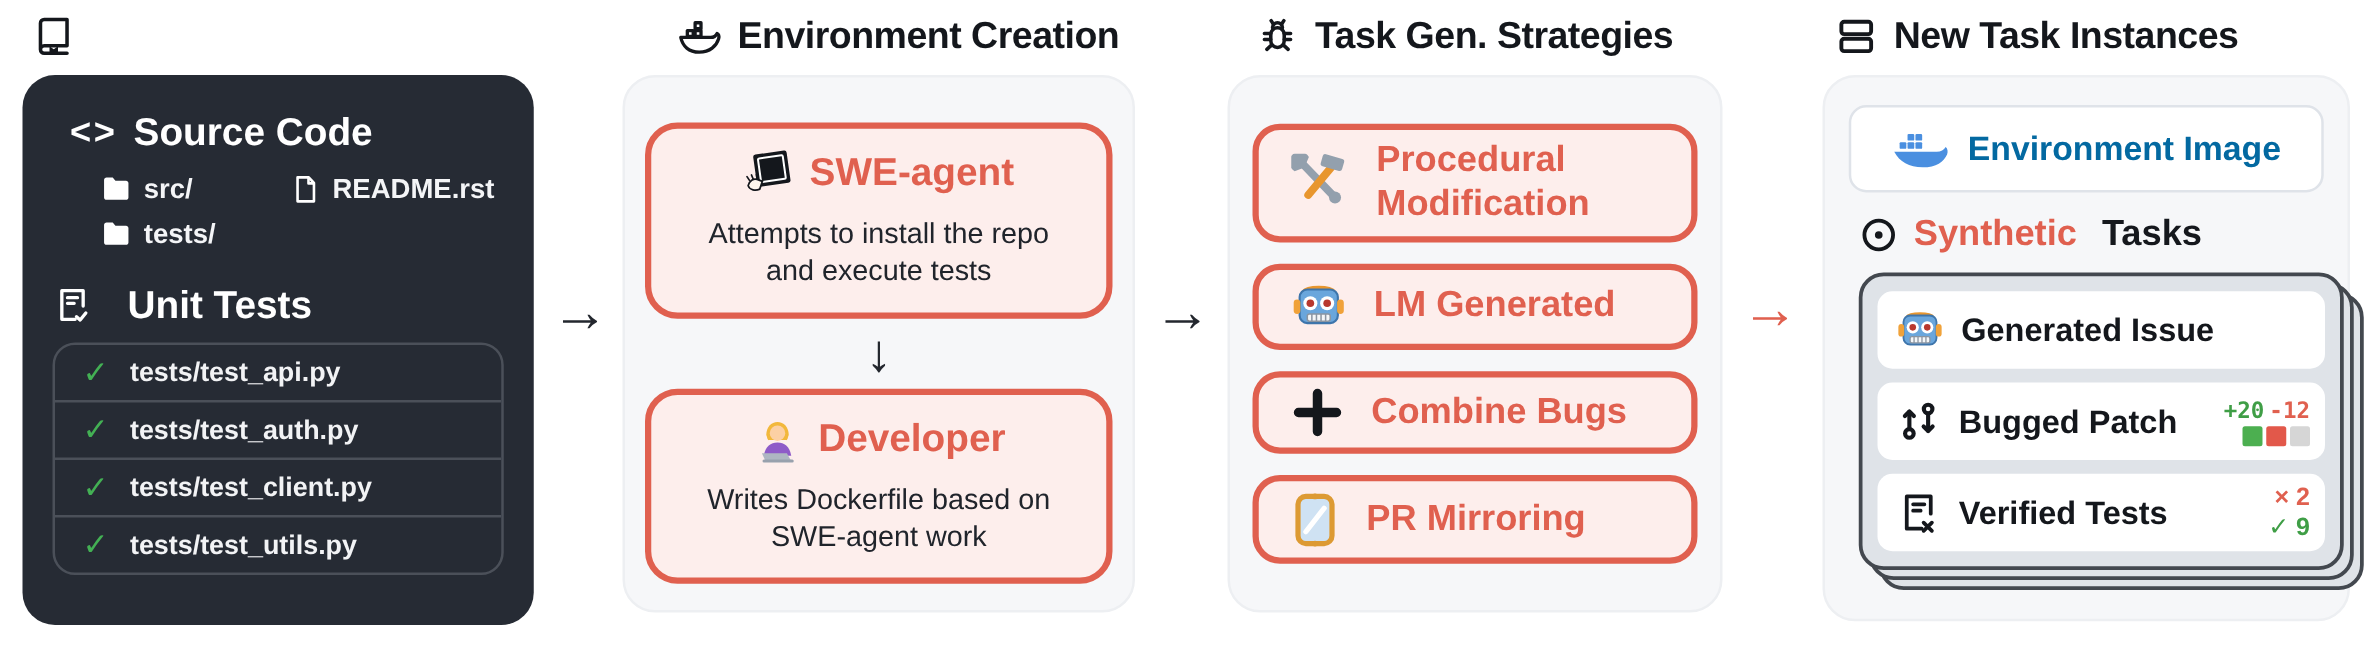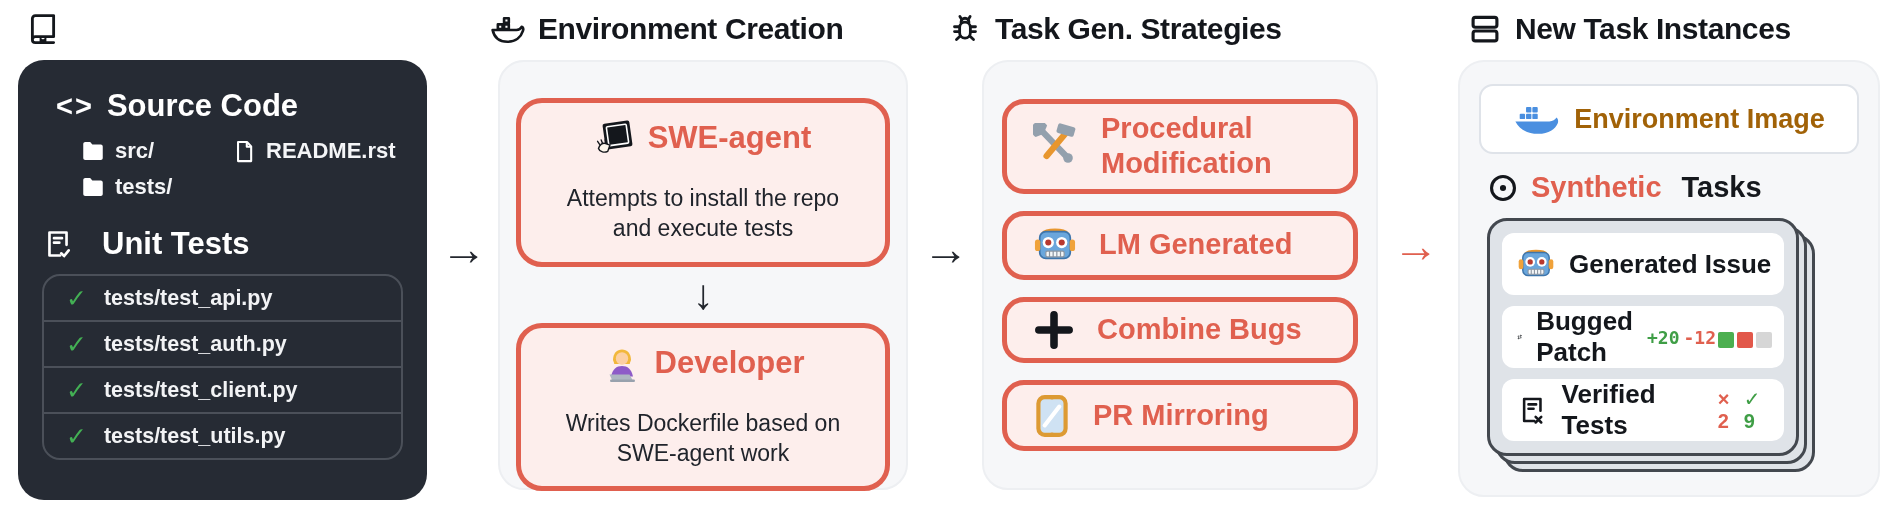--- a/index.html
+++ b/index.html
@@ -35,49 +35,49 @@
   .test-row:first-child{border-top:none;}
   .check{color:#43b054;font-size:25px;font-weight:bold;line-height:1;}
 
   
   .card-env{left:498px;width:410px;height:430px;padding:36px 16px 0;display:flex;
     flex-direction:column;align-items:center;}
   .red-box{width:100%;box-sizing:border-box;border:5px solid #e0604f;background:#fdeeec;
     border-radius:26px;padding:15px 8px 18px;text-align:center;}
   .red-box-title{display:flex;justify-content:center;align-items:center;gap:13px;
     color:#e0604f;font-size:31px;font-weight:bold;}
-  .red-box-body{margin-top:25px;font-size:23px;color:#20242b;line-height:1.32;}
+  .red-box-body{margin-top:13px;font-size:23px;color:#20242b;line-height:1.32;}
   .down-arrow{font-size:42px;font-weight:600;color:#23272e;margin:7px 0;line-height:1;}
 
   
   .card-strat{left:982px;width:396px;height:430px;padding:37px 18px;display:flex;
     flex-direction:column;gap:17px;}
   .strategy{border:5px solid #e0604f;background:#fdeeec;border-radius:22px;
     display:flex;align-items:center;gap:22px;padding:8px 10px 8px 26px;min-height:56px;
     box-sizing:border-box;color:#e0604f;font-size:29px;font-weight:bold;line-height:1.22;}
   .strategy .label-wrap{max-width:235px;}
 
   
   .card-inst{left:1458px;width:422px;height:437px;padding:22px 19px;}
   .env-box{background:#fff;border:2px solid #dfe3e9;border-radius:14px;height:70px;
     box-sizing:border-box;display:flex;align-items:center;justify-content:center;gap:15px;
-    font-size:27px;font-weight:bold;color:#a16207;}
+    font-size:27px;font-weight:bold;color:#0369a1;}
   .syn-head{display:flex;align-items:center;gap:12px;margin:17px 0 14px 8px;
     font-size:29px;font-weight:bold;}
   .syn-accent{color:#e0604f;margin-right:8px;}
-  .stack{position:relative;margin-left:8px;width:312px;border-radius:15px;}
+  .stack{position:relative;margin-left:8px;width:388px;border-radius:15px;}
   .stack::after{content:"";position:absolute;inset:0;transform:translate(16px,16px);
     background:#dfe3e8;border:3px solid #43484f;border-radius:20px;z-index:0;}
   .stack::before{content:"";position:absolute;inset:0;transform:translate(8px,8px);
     background:#dfe3e8;border:3px solid #43484f;border-radius:20px;z-index:1;}
   .stack-main{position:relative;z-index:2;background:#dfe3e8;border:3px solid #43484f;
     border-radius:20px;padding:12px;display:flex;flex-direction:column;gap:11px;}
   .task-row{background:#fff;border-radius:12px;height:62px;display:flex;align-items:center;
     gap:14px;padding:0 12px 0 15px;font-size:26px;font-weight:bold;color:#14171c;}
-  .row-badge{margin-left:auto;display:flex;flex-direction:row;align-items:flex-end;gap:2px;}
+  .row-badge{margin-left:auto;display:flex;flex-direction:column;align-items:flex-end;gap:2px;}
   .diff-nums{font-family:"DejaVu Sans Mono","Liberation Mono",monospace;font-size:18px;font-weight:bold;}
   .diff-add{color:#3f9e46;}
   .diff-del{color:#e0604f;margin-left:4px;}
   .diff-squares{display:flex;gap:3px;}
   .sq{width:16px;height:16px;border-radius:2px;}
   .sq.g{background:#4caf50;}.sq.r{background:#e2584a;}.sq.gr{background:#d6d6d6;}
   .vt-fail{color:#e0604f;font-size:20px;font-weight:bold;line-height:1.1;}
   .vt-pass{color:#3f9e46;font-size:20px;font-weight:bold;line-height:1.1;}
 </style>
 </head>
@@ -85,31 +85,31 @@
 
 <div class="stage">
 
   <div class="col-header" style="left:26px;">
     <svg width="34" height="34" viewBox="0 0 24 24" fill="none" stroke="#14171c" stroke-width="2" stroke-linecap="round" stroke-linejoin="round">
       <path d="M6.6 17.4c-1.2 0-2.1.9-2.1 2.1V4.6c0-1.2.9-2.1 2.1-2.1h12.9v14.9H6.6c-1.2 0-2.1.9-2.1 2.1s.9 2.1 2.1 2.1h12.9"></path>
       <path d="M9.6 21.8v-4.2l2.4 1.8 2.4-1.8v4.2" fill="#14171c" stroke="none"></path>
     </svg>
   </div>
 
-  <div class="col-header" style="left:489px;">
+  <div class="col-header" style="left:541px;">
     <svg width="36" height="34" viewBox="0 0 26 24" fill="none" stroke="#14171c" stroke-width="1.9" stroke-linejoin="round">
       <path d="M2.6 12.7h17.2c1.8 0 3.2-1 3.8-2.3.8.3 1.4 1.5.9 3-1.3 4.2-5 7.8-11.2 7.8-6 0-9.6-3.4-10.7-8.5z"></path>
       <rect x="6.4" y="8.7" width="3.4" height="3.4"></rect>
       <rect x="10.9" y="8.7" width="3.4" height="3.4"></rect>
       <rect x="10.9" y="4.2" width="3.4" height="3.4"></rect>
     </svg>
     <span>Environment Creation</span>
   </div>
 
-  <div class="col-header" style="left:948px;">
+  <div class="col-header" style="left:1005px;">
     <svg width="34" height="34" viewBox="0 0 24 24" fill="none" stroke="#14171c" stroke-width="2" stroke-linecap="round" stroke-linejoin="round">
       <rect x="8.2" y="7.2" width="7.6" height="11.2" rx="3.8"></rect>
       <path d="M9.2 7.2a2.8 2.8 0 0 1 5.6 0"></path>
       <path d="M8.2 10.4H4.6M8.2 13.8H4.6M8.6 17l-2.6 2.4M15.8 10.4h3.6M15.8 13.8h3.6M15.4 17l2.6 2.4"></path>
       <path d="M9.8 5.4 8.4 3.2M14.2 5.4l1.4-2.2"></path>
     </svg>
     <span>Task Gen. Strategies</span>
   </div>
 
   <div class="col-header" style="left:1468px;">

